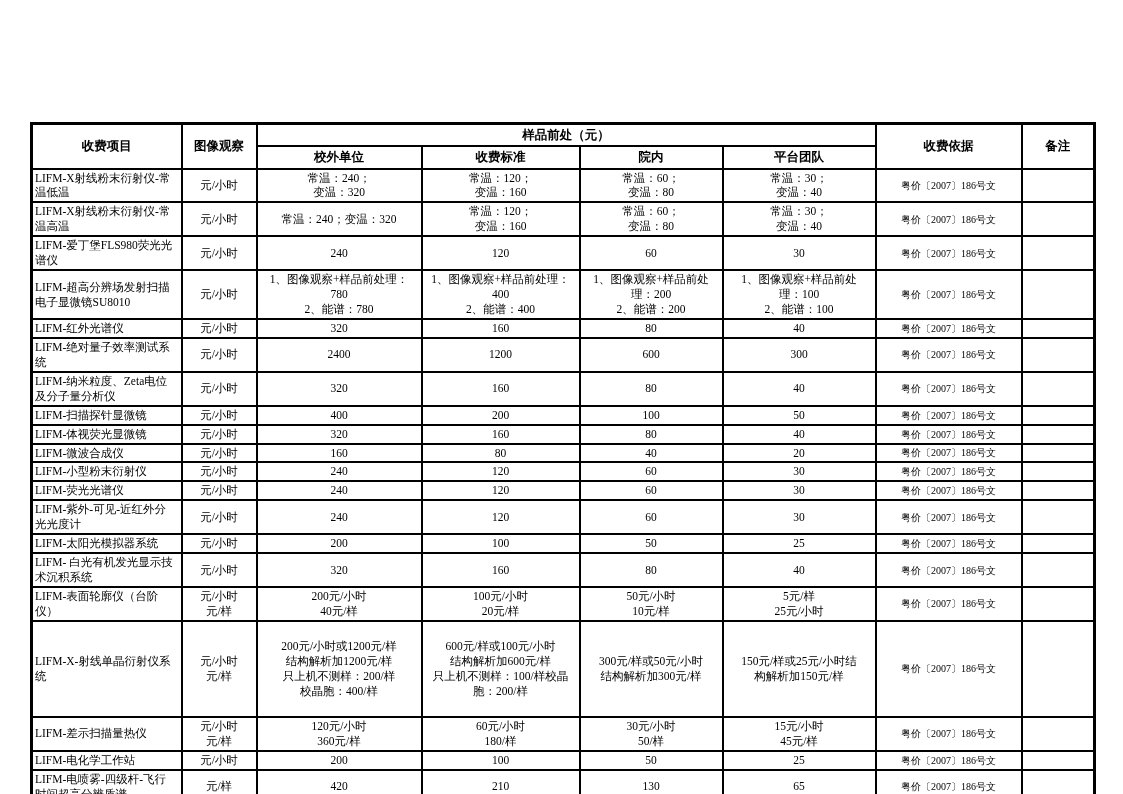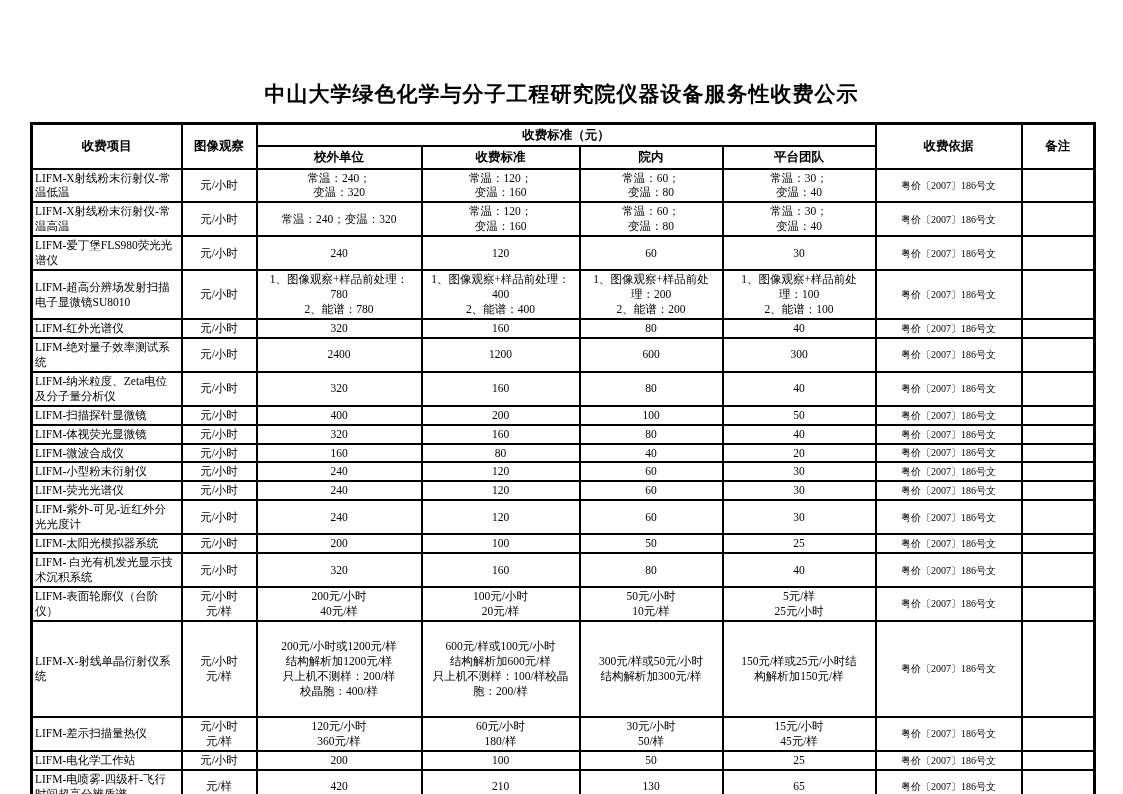--- a/index.html
+++ b/index.html
@@ -49,38 +49,37 @@
     padding-left:2px;
     padding-right:6px;
   }
   .fee tr.tall td {height:92px;}
   .fee td.basis {font-size:10px;}
 </style>
 </head>
 <body>
 
 <div class="page">
-  <div class="title">中山大学绿色化学与分子工程研究院仪器设备服务性收费公示</div>
 
   <table class="fee">
     <colgroup>
       <col style="width:150px">
       <col style="width:75px">
       <col style="width:165px">
       <col style="width:158px">
       <col style="width:143px">
       <col style="width:153px">
       <col style="width:146px">
       <col style="width:73px">
     </colgroup>
     <thead>
       <tr>
         <th rowspan="2">收费项目</th>
         <th rowspan="2">图像观察</th>
-        <th colspan="4">收费标准（元）</th>
+        <th colspan="4">样品前处（元）</th>
         <th rowspan="2">收费依据</th>
         <th rowspan="2">备注</th>
       </tr>
       <tr>
         <th>校外单位</th>
         <th>收费标准</th>
         <th>院内</th>
         <th>平台团队</th>
       </tr>
     </thead>

